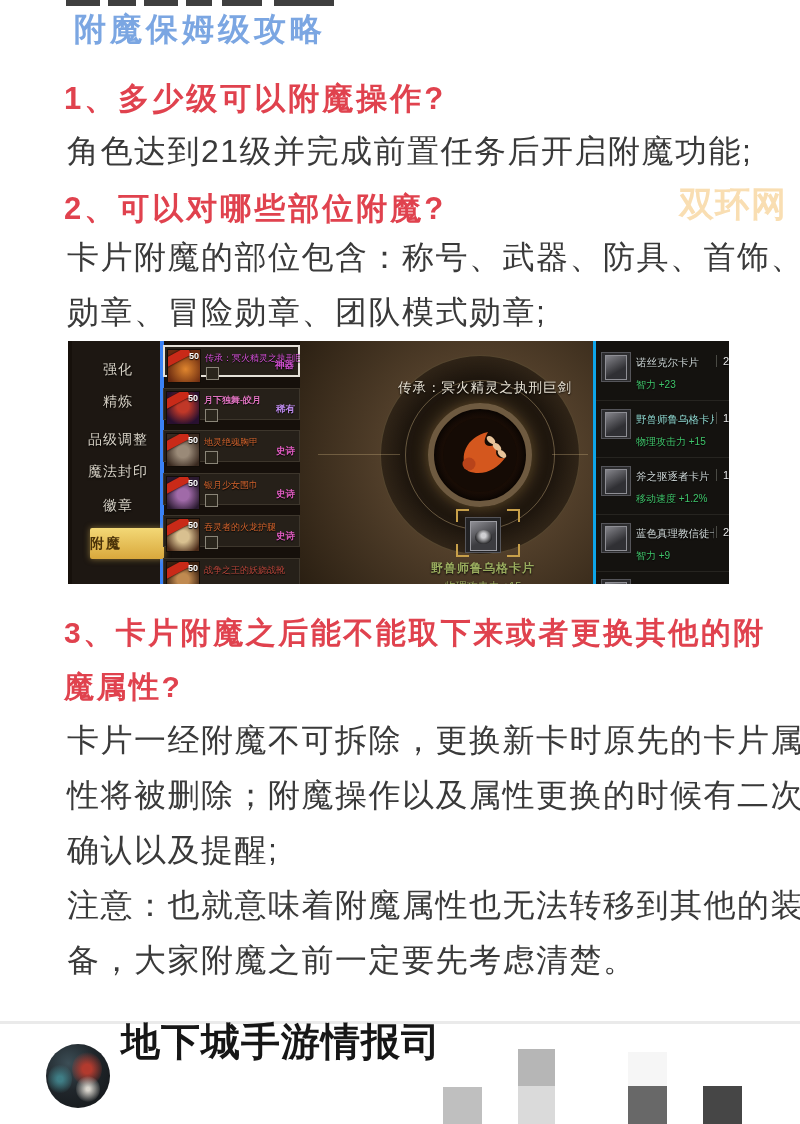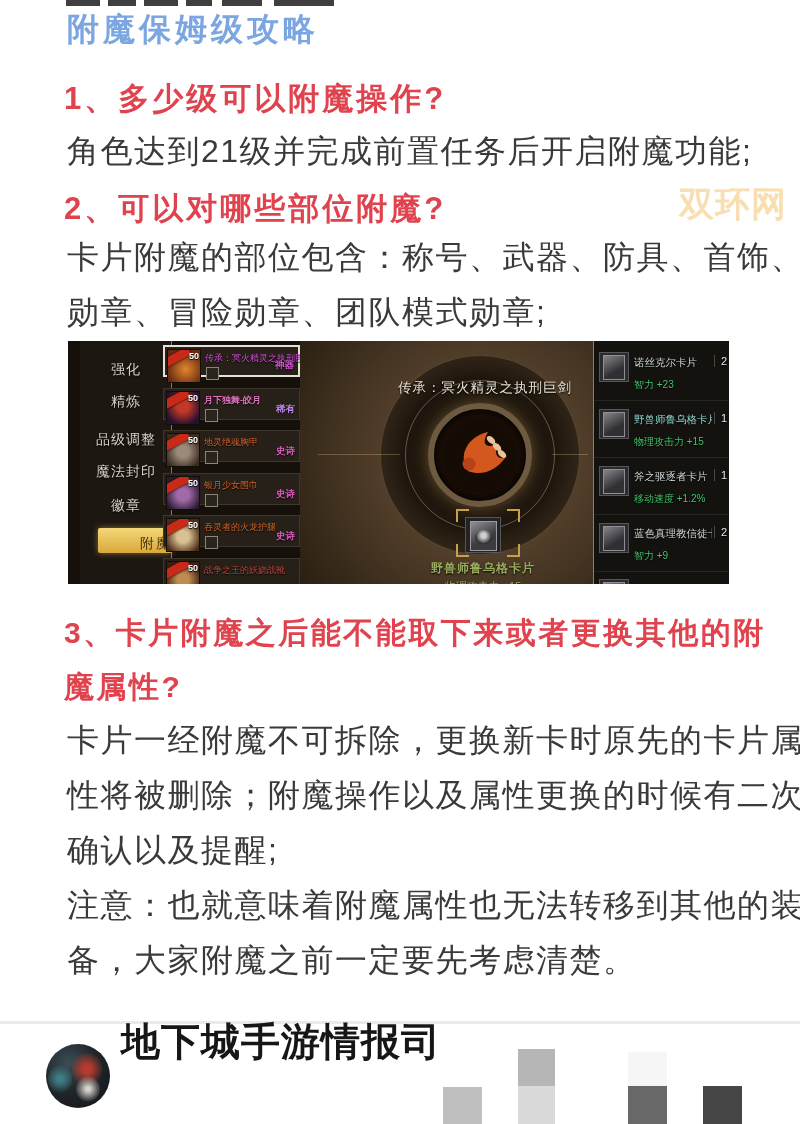--- a/index.html
+++ b/index.html
@@ -3,33 +3,33 @@
 <meta charset="utf-8">
 <style>
   * { margin:0; padding:0; box-sizing:border-box; }
   body { background:#ffffff; }
   .screen { position:relative; width:800px; height:1124px; background:#ffffff; overflow:hidden;
             font-family:"Liberation Sans","DejaVu Sans",sans-serif; }
   .abs { position:absolute; }
 
   
   .cutbar { position:absolute; top:0; height:6px; background:#3f3f3f; }
-  .doc-title { left:67px; top:8px; font-size:32px; font-weight:bold; color:#7ba6e2; letter-spacing:4px; }
+  .doc-title { left:74px; top:8px; font-size:32px; font-weight:bold; color:#7ba6e2; letter-spacing:4px; }
   .heading { font-size:31px; font-weight:bold; color:#e0424e; letter-spacing:3px; white-space:nowrap; }
   .heading3 { font-size:30px; font-weight:bold; color:#e0424e; letter-spacing:2.5px; line-height:54px; white-space:nowrap; }
   .body-line { font-size:32px; color:#3a3a3a; letter-spacing:1.5px; line-height:55px; white-space:nowrap; }
   .watermark { left:679px; top:181px; font-size:35px; font-weight:bold; color:#f9deb2; letter-spacing:1px; }
 
   
   .shot { left:68px; top:341px; width:661px; height:243px; background:#16100b; overflow:hidden; }
-  .menu-col { position:absolute; left:12px; top:0; width:92px; height:243px; background:#1d1712; border-right:1px solid #3b82f6; }
+  .menu-col { position:absolute; left:4px; top:0; width:92px; height:243px; background:#1d1712; border-right:4px solid #3b82f6; }
   .menu-label { position:absolute; left:0; width:92px; text-align:center; font-size:14px; color:#d8d2c6;
                 text-shadow:0 1px 2px #000; letter-spacing:1px; }
-  .menu-active { position:absolute; left:18px; top:187px; width:74px; height:25px; line-height:31px; text-align:right;
-                 background:linear-gradient(#f3d876,#d9a83c); color:#4a3208; font-size:14px; font-weight:normal;
+  .menu-active { position:absolute; left:18px; top:187px; width:74px; height:31px; line-height:31px; text-align:left;
+                 background:linear-gradient(#f3d876,#d9a83c); color:#4a3208; font-size:14px; font-weight:bold;
                  letter-spacing:2px; border-radius:2px; box-shadow:0 0 6px rgba(240,200,90,.5); }
   .eq-list { position:absolute; left:95px; top:0; width:137px; height:243px; }
   .eq-row { position:absolute; left:0; width:137px; height:32px; background:#262019; border:1px solid #3d362c; }
   .eq-row.selected { border:2px solid #e4e0d8; }
   .eq-icon { position:absolute; left:2px; top:2px; width:34px; height:34px; border:1px solid #120d08; overflow:hidden; }
   .eq1{background:radial-gradient(circle at 55% 60%, #e0862e, #6a2a10 72%);}
   .eq2{background:radial-gradient(circle at 50% 45%, #c03828 25%, #281030 78%);}
   .eq3{background:radial-gradient(circle at 50% 55%, #9a8a78 25%, #3a2a20 78%);}
   .eq4{background:radial-gradient(circle at 50% 55%, #a06aa8 25%, #2a1a30 78%);}
   .eq5{background:radial-gradient(circle at 50% 55%, #d8c090 25%, #4a2a18 78%);}
@@ -50,21 +50,21 @@
   .deco-line { position:absolute; height:1px; background:rgba(200,175,125,.35); top:113px; }
   .preview-title { position:absolute; left:282px; top:38px; width:270px; text-align:center; font-size:13.5px;
     color:#e8e2d4; letter-spacing:1px; text-shadow:0 1px 2px #000; white-space:nowrap; }
   .bracket { position:absolute; width:13px; height:13px; border:0 solid #c8a04a; }
   .slot-card { position:absolute; left:397px; top:176px; width:36px; height:36px; background:#232325; border:1px solid #55555a; overflow:hidden; }
   .slot-card-inner { position:absolute; left:4px; top:3px; width:27px; height:30px; background:linear-gradient(150deg,#8e8e94,#3c3c40 60%); border:1px solid #9a9aa0; }
   .slot-skull { position:absolute; left:9px; top:12px; width:17px; height:14px; border-radius:50%; background:radial-gradient(circle at 50% 40%, #cfcfd2 20%, #1c1c1e 75%); }
   .slot-name { position:absolute; left:330px; top:219px; width:170px; text-align:center; font-size:12px; color:#9aac5e;
     font-weight:bold; letter-spacing:1px; text-shadow:0 1px 2px #000; white-space:nowrap; }
   .slot-stat { position:absolute; left:330px; top:238px; width:170px; text-align:center; font-size:11px; color:#9aac5e; text-shadow:0 1px 2px #000; white-space:nowrap; }
-  .card-col { position:absolute; left:525px; top:0; width:136px; height:243px; background:#14120f; border-left:1px solid #0ea5e9; }
+  .card-col { position:absolute; left:525px; top:0; width:136px; height:243px; background:#14120f; border-left:3px solid #0ea5e9; }
   .card-row { position:absolute; left:0; width:136px; height:57px; border-bottom:1px solid #262420; }
   .card-icon { position:absolute; left:5px; top:8px; width:30px; height:30px; background:#2c2c2e; border:1px solid #55555a; }
   .card-icon-inner { position:absolute; left:3px; top:2px; width:22px; height:25px; background:linear-gradient(150deg,#85858b,#303034 65%); border:1px solid #8e8e94; }
   .card-name { position:absolute; left:40px; top:12px; width:78px; font-size:10.5px; white-space:nowrap; overflow:hidden; text-shadow:0 1px 1px #000; }
   .card-count { position:absolute; right:3px; top:11px; font-size:11px; color:#e8e8e8; text-shadow:0 1px 1px #000;
     padding-left:6px; border-left:1px solid #4a4a44; }
   .card-stat { position:absolute; left:40px; top:34px; font-size:10px; color:#3fc46a; text-shadow:0 1px 1px #000; white-space:nowrap; }
 
   
   .divider { left:0; top:1021px; width:800px; height:3px; background:#eaeaea; }

